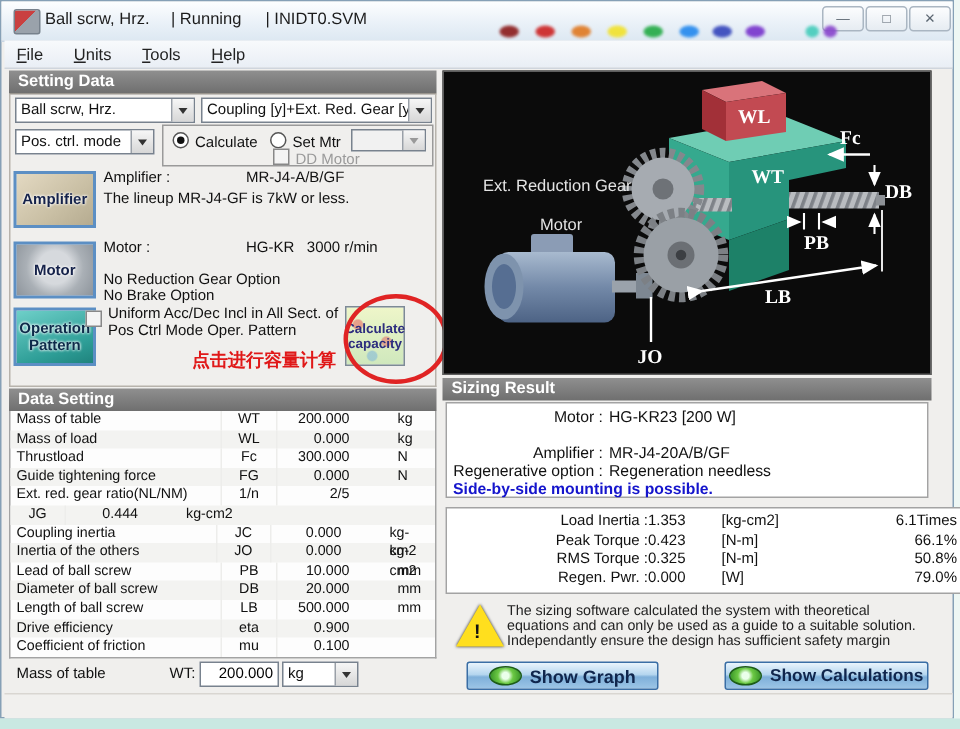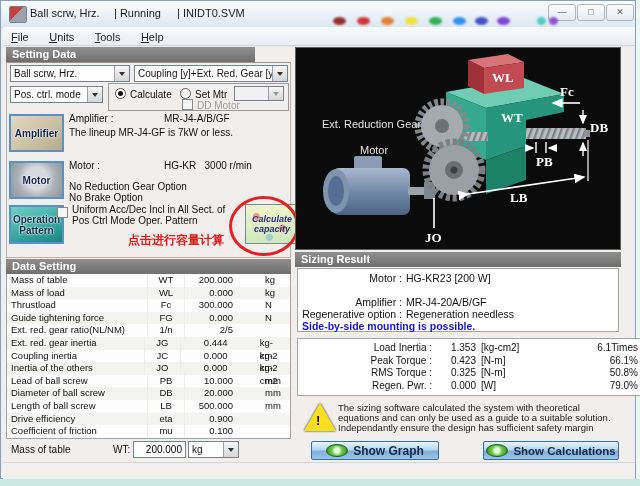--- a/index.html
+++ b/index.html
@@ -76,21 +76,21 @@
   .c-unit{padding-left:32px;}
   .field{position:absolute;border:1px solid #78828e;background:#fff;font-size:10px;
          text-align:right;padding:0 3px;box-sizing:border-box;font-family:"Liberation Sans",sans-serif;}
   
   .rline{position:absolute;display:flex;font-size:10.5px;color:#111;width:100%;}
   .rlabel{width:104px;text-align:right;}
   .rvalue{padding-left:4px;}
   .blue{color:#1515cc;font-weight:bold;}
   .mrow{display:flex;height:12.5px;line-height:12.5px;font-size:10px;color:#111;}
   .mlabel{width:134px;text-align:right;}
-  .mvalue{width:44px;text-align:right;}
+  .mvalue{width:44px;}
   .munit{width:72px;padding-left:5px;}
   .mratio{flex:1;text-align:right;padding-right:6px;}
   .warn-tri{width:0;height:0;border-left:16px solid transparent;border-right:16px solid transparent;
             border-bottom:28px solid #ffdf1e;filter:drop-shadow(0 0 1px #222);}
   .warn-ex{position:absolute;left:12px;top:10px;font-weight:bold;font-size:13px;color:#111;}
   .warn-txt{font-size:9.5px;color:#222;line-height:10.5px;}
   .bluebtn{border:1px solid #3a6ea5;border-radius:2px;box-sizing:border-box;
            background:linear-gradient(#e9f4fc,#b5d6ef 45%,#7fb0da 55%,#9cc5e6);
            display:flex;align-items:center;justify-content:center;gap:5px;
            font-size:12px;font-weight:bold;color:#10264d;}
@@ -129,21 +129,21 @@
     <div class="abs dot" style="left:548px;width:9px;background:#8844cc;"></div>
   </div>
 
   <div class="abs menubar">
     <span class="menu-item"><u>F</u>ile</span>
     <span class="menu-item"><u>U</u>nits</span>
     <span class="menu-item"><u>T</u>ools</span>
     <span class="menu-item"><u>H</u>elp</span>
   </div>
 
-  <div class="abs gbar" style="left:5px;top:46px;width:249px;">Setting Data</div>
+  <div class="abs gbar" style="left:5px;top:46px;width:285px;">Setting Data</div>
   <div class="abs inset" style="left:5px;top:61px;width:285px;height:196px;"></div>
 
   <div class="abs combo" style="left:9px;top:64px;width:120px;height:17px;">
     <span class="txt">Ball scrw, Hrz.</span>
     <span class="arw"></span>
   </div>
   <div class="abs combo" style="left:133px;top:64px;width:154px;height:17px;">
     <span class="txt">Coupling [y]+Ext. Red. Gear [y]</span>
     <span class="arw"></span>
   </div>
@@ -176,21 +176,21 @@
   <span class="abs s10" style="left:68px;top:159px;">Motor :</span>
   <span class="abs s10 pre" style="left:163px;top:159px;">HG-KR   3000 r/min</span>
   <span class="abs s10" style="left:68px;top:180px;">No Reduction Gear Option</span>
   <span class="abs s10" style="left:68px;top:191px;">No Brake Option</span>
 
   <div class="abs imgbtn btn-op" style="left:8px;top:204px;height:39px;">Operation Pattern</div>
   <span class="abs chk" style="left:56px;top:206px;"></span>
   <span class="abs s10" style="left:71px;top:203px;">Uniform Acc/Dec Incl in All Sect. of</span>
   <span class="abs s10" style="left:71px;top:214px;">Pos Ctrl Mode Oper. Pattern</span>
 
-  <div class="abs calcbtn" style="left:244px;top:203px;width:54px;height:40px;font-style:italic;">Calculate capacity</div>
+  <div class="abs calcbtn" style="left:229px;top:203px;width:40px;height:40px;">Calculate capacity</div>
   <div class="abs redring" style="left:228px;top:195px;width:64px;height:54px;"></div>
   <span class="abs cn-note" style="left:127px;top:231px;">点击进行容量计算</span>
 
   <div class="abs gbar" style="left:5px;top:258px;width:285px;">Data Setting</div>
   <div class="abs table" style="left:5px;top:273px;width:285px;height:165px;">
     <div class="trow">
         <div class="c-label">Mass of table</div>
         <div class="c-sym">WT</div>
         <div class="c-val">200.000</div>
         <div class="c-unit">kg</div>
@@ -213,21 +213,20 @@
         <div class="c-val">0.000</div>
         <div class="c-unit">N</div>
       </div>
     <div class="trow">
         <div class="c-label">Ext. red. gear ratio(NL/NM)</div>
         <div class="c-sym">1/n</div>
         <div class="c-val">2/5</div>
         <div class="c-unit"></div>
       </div>
     <div class="trow">
-        <div class="c-label">Ext. red. gear inertia</div>
         <div class="c-sym">JG</div>
         <div class="c-val">0.444</div>
         <div class="c-unit">kg-cm2</div>
       </div>
     <div class="trow">
         <div class="c-label">Coupling inertia</div>
         <div class="c-sym">JC</div>
         <div class="c-val">0.000</div>
         <div class="c-unit">kg-cm2</div>
       </div>

